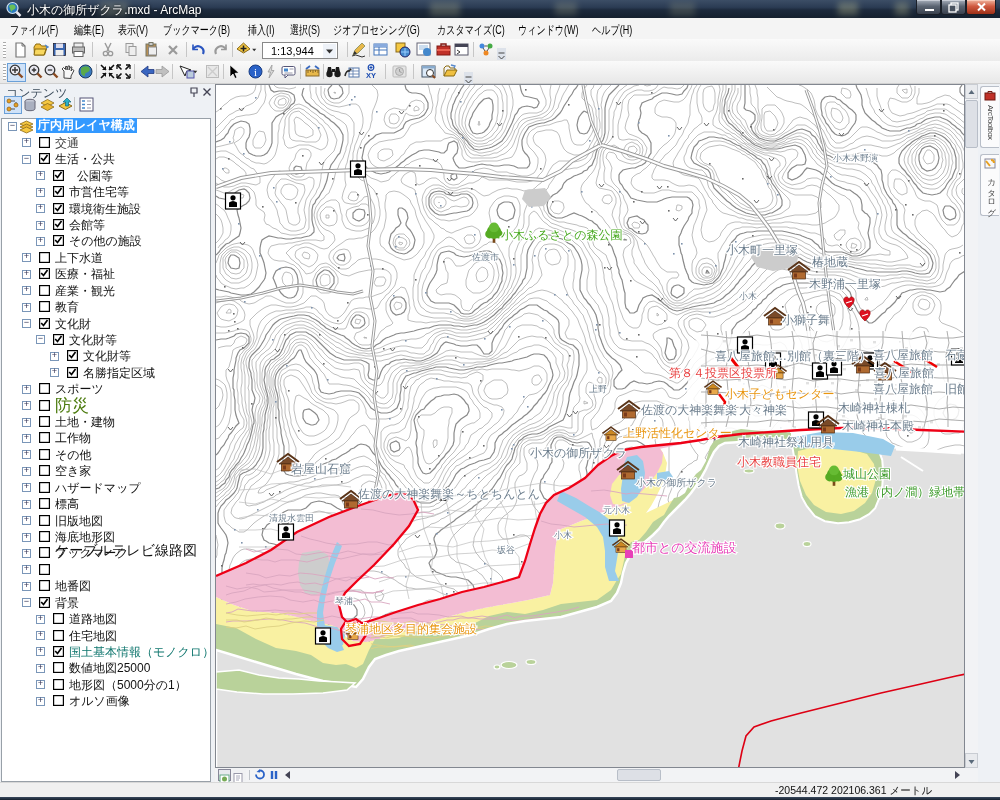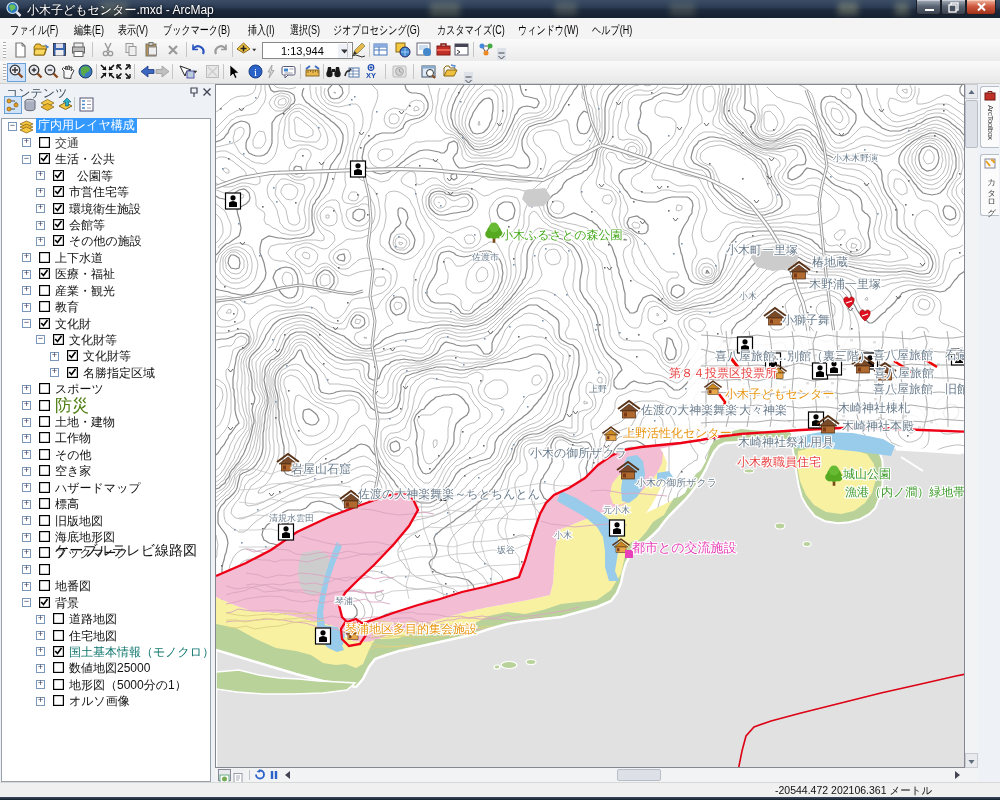--- a/index.html
+++ b/index.html
@@ -11,21 +11,21 @@
 <div class="abs" style="left:430px;top:2px;width:30px;height:14px;background:#c8c89a;opacity:0.25;filter:blur(3px)"></div>
 <div class="abs" style="left:670px;top:2px;width:25px;height:14px;background:#b8b890;opacity:0.2;filter:blur(3px)"></div>
 <div class="abs" style="left:838px;top:2px;width:20px;height:13px;background:#d8d8a0;opacity:0.3;filter:blur(3px)"></div>
 <div class="abs" style="left:895px;top:2px;width:14px;height:13px;background:#d8d8a0;opacity:0.28;filter:blur(3px)"></div>
 <div class="abs" style="left:555px;top:2px;width:22px;height:13px;background:#c8c8a0;opacity:0.22;filter:blur(3px)"></div>
 <svg class="abs" style="left:5px;top:1px" width="17" height="16">
     <circle cx="7.5" cy="7" r="5.5" fill="#2a7ac0" stroke="#d0e0f0" stroke-width="1.2"></circle>
     <path d="M4,5 q3,-2.5 6,-0.5 q1.5,2.5 -1,4 q-3,1 -2.5,3" fill="#6ac05a"></path>
     <path d="M11.5,11 l4,4" stroke="#e8e8f0" stroke-width="2.5"></path>
   </svg>
-<span class="abs" style="left:27px;top:2px;font-size:12px;color:#fff;text-shadow:0 0 3px #000">小木子どもセンター.mxd - ArcMap</span>
+<span class="abs" style="left:27px;top:2px;font-size:12px;color:#fff;text-shadow:0 0 3px #000">小木の御所ザクラ.mxd - ArcMap</span>
 
 <div class="abs" style="left:916px;top:0;width:25px;height:15px;background:linear-gradient(180deg,#a8b0bc,#5a6472 45%,#39414e);border:1px solid #1a1f28;border-top:none;border-radius:0 0 3px 3px;box-shadow:inset 0 1px 0 #c8cdd6"><svg width="25" height="15">
       <path d="M8,10 h9" stroke="#fff" stroke-width="2"></path>
     </svg></div>
 <div class="abs" style="left:941px;top:0;width:25px;height:15px;background:linear-gradient(180deg,#a8b0bc,#5a6472 45%,#39414e);border:1px solid #1a1f28;border-top:none;border-radius:0 0 3px 3px;box-shadow:inset 0 1px 0 #c8cdd6"><svg width="25" height="15">
       <rect x="9" y="3" width="7" height="7" fill="none" stroke="#fff" stroke-width="1.3"></rect>
       <rect x="7" y="5" width="7" height="7" fill="#49525f" stroke="#fff" stroke-width="1.3"></rect>
     </svg></div>
 <div class="abs" style="left:966px;top:0;width:30px;height:15px;background:linear-gradient(180deg,#f0b49e,#d05a40 45%,#9e3018);border:1px solid #1a1f28;box-shadow:inset 0 1px 0 #f8cab8;border-top:none;border-radius:0 0 3px 3px"><svg width="30" height="15">
       <path d="M11,3.5 l7,7 M18,3.5 l-7,7" stroke="#fff" stroke-width="2"></path>
@@ -94,21 +94,21 @@
     <path d="M14,3.5 v5 h-5" fill="none" stroke="#9a9a9a" stroke-width="1.6"></path>
   </svg>
 <div class="abs" style="left:232px;top:42px;width:1px;height:15px;background:#c6c6c6"></div>
 <svg class="abs" style="left:235px;top:41px" width="17" height="18" viewBox="0 0 17 18">
     <path d="M8.5,2 L15,8 8.5,12 2,8Z" fill="#f5c842" stroke="#8a6a1a"></path>
     <path d="M8.5,4.5 v6 M5.5,7.5 h6" stroke="#222" stroke-width="1.6"></path>
   </svg>
 <svg class="abs" style="left:251px;top:41px" width="10" height="18" viewBox="0 0 17 18">
     <path d="M2,7 l3.5,4 3.5,-4Z" fill="#333"></path>
   </svg>
-<div class="abs" style="left:262px;top:42px;width:91px;height:17px;background:#fff;border:1px solid #888;font-size:11px;line-height:16px;padding-left:18px">1:13,944<svg class="abs" style="right:1px;top:1px" width="13" height="14">
+<div class="abs" style="left:262px;top:42px;width:76px;height:17px;background:#fff;border:1px solid #888;font-size:11px;line-height:16px;padding-left:8px">1:13,944<svg class="abs" style="right:1px;top:1px" width="13" height="14">
       <rect width="13" height="14" fill="#eef2f8"></rect>
       <path d="M3,5.5 l3.5,4 3.5,-4Z" fill="#333"></path>
     </svg></div>
 <div class="abs" style="left:347px;top:42px;width:1px;height:15px;background:#c6c6c6"></div>
 <svg class="abs" style="left:350px;top:41px" width="17" height="18" viewBox="0 0 17 18">
     <path d="M3,14 l2-5 7,-7 3,3 -7,7Z" fill="#e8b84a" stroke="#996"></path>
     <path d="M3,14 l1.5,-4 2.5,2.5Z" fill="#333"></path>
     <path d="M2,15 q4,-2 7,0 q3,2 6,0" fill="none" stroke="#333"></path>
   </svg>
 <div class="abs" style="left:369px;top:42px;width:1px;height:15px;background:#c6c6c6"></div>
@@ -312,21 +312,21 @@
 <div class="abs" style="left:1px;top:118px;width:210px;height:664px;background:#fff;border:1px solid #98a0a8"></div>
 <div class="abs" style="left:1px;top:118px;width:210px;height:664px;overflow:hidden">
     <div class="exp" style="left:7px;top:4px">−</div>
     <svg class="abs" style="left:18px;top:2px" width="15" height="14">
       <g stroke="#8a6a1a" stroke-width="0.8">
         <path d="M1,4 L7.5,1 L14,4 L7.5,7Z" fill="#f5c842"></path>
         <path d="M1,7 L7.5,4 L14,7 L7.5,10Z" fill="#eab52e"></path>
         <path d="M1,10 L7.5,7 L14,10 L7.5,13Z" fill="#f5c842"></path>
       </g>
     </svg>
-    <div class="abs" style="left:35px;top:0px;background:#3399ff;color:#fff;padding:0 2px;font-size:12px;line-height:15px;font-weight:normal">庁内用レイヤ構成</div>
+    <div class="abs" style="left:35px;top:0px;background:#3399ff;color:#fff;padding:0 2px;font-size:12px;line-height:15px;font-weight:bold">庁内用レイヤ構成</div>
     <div class="exp" style="left:21px;top:20px">+</div>
     <svg class="abs" style="left:38px;top:19px" width="11" height="11">
       <rect x="0.5" y="0.5" width="10" height="10" fill="#fff" stroke="#000" stroke-width="1.4"></rect>
     </svg>
     <div class="abs" style="left:54px;top:17px;font-size:12px;line-height:16px;color:#404040;white-space:nowrap">交通</div>
     <div class="exp" style="left:21px;top:37px">−</div>
     <svg class="abs" style="left:38px;top:35px" width="11" height="11">
       <rect x="0.5" y="0.5" width="10" height="10" fill="#fff" stroke="#000" stroke-width="1.4"></rect>
       <path d="M2.2,5 L4.5,7.5 L8.5,2" stroke="#000" stroke-width="1.7" fill="none"></path>
     </svg>

